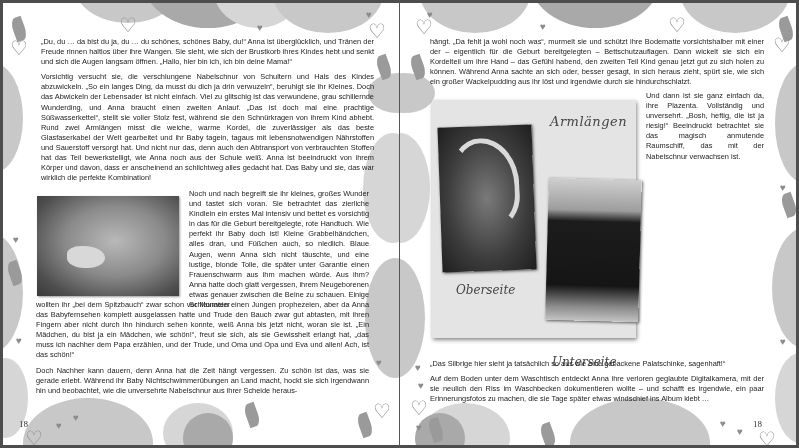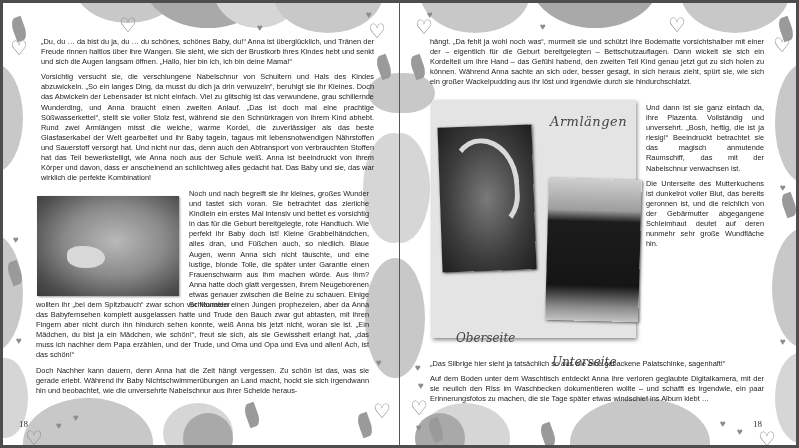--- a/index.html
+++ b/index.html
@@ -21,31 +21,31 @@
   .text { position: absolute; z-index: 2; font-size: 7.4px; line-height: 10.1px; text-align: justify; color: #222; }
   .text p { margin-bottom: 5px; }
   .left .t-main { left: 38px; top: 34px; width: 333px; }
   .photo-baby { position: absolute; left: 34px; top: 193px; width: 142px; height: 100px; z-index: 2;
     background: radial-gradient(ellipse at 55% 45%, #b9b9b9 0%, #8a8a8a 45%, #4e4e4e 80%, #3a3a3a 100%); box-shadow: 1px 1px 2px #999; }
   .photo-baby .hand { position: absolute; left: 30px; top: 50px; width: 38px; height: 22px; background: #d8d8d8; border-radius: 40% 60% 50% 50%; }
   .t-wrap { left: 186px; top: 186px; width: 180px; }
   .t-below { left: 33px; top: 297px; width: 333px; }
   .pagenum { position: absolute; z-index: 2; font-family: "Liberation Serif", serif; font-size: 9px; color: #333; }
   .right .t-top { left: 30px; top: 34px; width: 334px; }
-  .right .t-col { left: 246px; top: 100px; width: 118px; }
+  .right .t-col { left: 246px; top: 88px; width: 118px; }
   .right .t-bottom { left: 30px; top: 356px; width: 334px; }
   .collage { position: absolute; left: 32px; top: 97px; width: 204px; height: 238px; z-index: 2; background: #e4e4e4; box-shadow: 1px 2px 4px #888; }
   .photo-top { position: absolute; left: 8px; top: 26px; width: 94px; height: 145px; transform: rotate(-2deg);
     background: radial-gradient(ellipse at 50% 50%, #7a7a7a 0%, #3c3c3c 60%, #1e1e1e 100%); box-shadow: 1px 1px 3px #555; }
   .photo-top .cord { position: absolute; left: 10px; top: 12px; width: 70px; height: 90px; border: 5px solid #d9d9d9; border-left-color: transparent; border-bottom-color: transparent; border-radius: 50% 60% 40% 40%; }
   .photo-bottom { position: absolute; left: 115px; top: 79px; width: 93px; height: 142px; transform: rotate(1.5deg);
     background: linear-gradient(180deg, #cfcfcf 0%, #9d9d9d 22%, #1c1c1c 30%, #151515 75%, #8a8a8a 90%, #c3c3c3 100%); box-shadow: 1px 1px 3px #555; }
   .hw { position: absolute; font-family: "DejaVu Serif", serif; font-style: italic; color: #444; z-index: 3; }
   .hw-title { left: 118px; top: 14px; font-size: 13px; line-height: 16px; letter-spacing: 0.5px; }
-  .hw-ober { left: 24px; top: 183px; font-size: 12px; margin-top: 48px; }
+  .hw-ober { left: 24px; top: 183px; font-size: 12px; }
   .hw-unter { left: 120px; top: 222px; font-size: 12px; margin-top: 33px; }
 </style>
 </head>
 <body>
 
 <div class="spread">
 
   <div class="page left">
     <div class="blob b1" style="left:70px;top:-60px;width:110px;height:80px;"></div>
     <div class="blob b2" style="left:140px;top:-70px;width:130px;height:95px;"></div>
@@ -145,21 +145,20 @@
       <div class="photo-bottom"></div>
       <div class="hw hw-title">
         <div>Armlängen</div>
       </div>
       <div class="hw hw-ober">Oberseite</div>
       <div class="hw hw-unter">Unterseite</div>
     </div>
 
     <div class="text t-col">
       <p>Und dann ist sie ganz einfach da, ihre Plazenta. Vollständig und unversehrt. „Bosh, heftig, die ist ja riesig!“ Beeindruckt betrachtet sie das magisch anmutende Raumschiff, das mit der Nabelschnur verwachsen ist.</p>
-      <p>Die Unterseite des Mutterkuchens ist dunkelrot voller Blut, das bereits geronnen ist, und die reichlich von der Gebärmutter abgegangene Schleimhaut deutet auf deren nunmehr sehr große Wundfläche hin.</p>
     </div>
 
     <div class="text t-bottom">
       <p>„Das Silbrige hier sieht ja tatsächlich so aus wie eine gebackene Palatschinke, sagenhaft!“</p>
       <p>Auf dem Boden unter dem Waschtisch entdeckt Anna ihre verloren geglaubte Digitalkamera, mit der sie neulich den Riss im Waschbecken dokumentieren wollte – und schafft es irgendwie, ein paar Erinnerungsfotos zu machen, die sie Tage später etwas windschief ins Album klebt …</p>
     </div>
 
     <div class="pagenum" style="left:353px;top:416px;">18</div>
   </div>
 </div>

